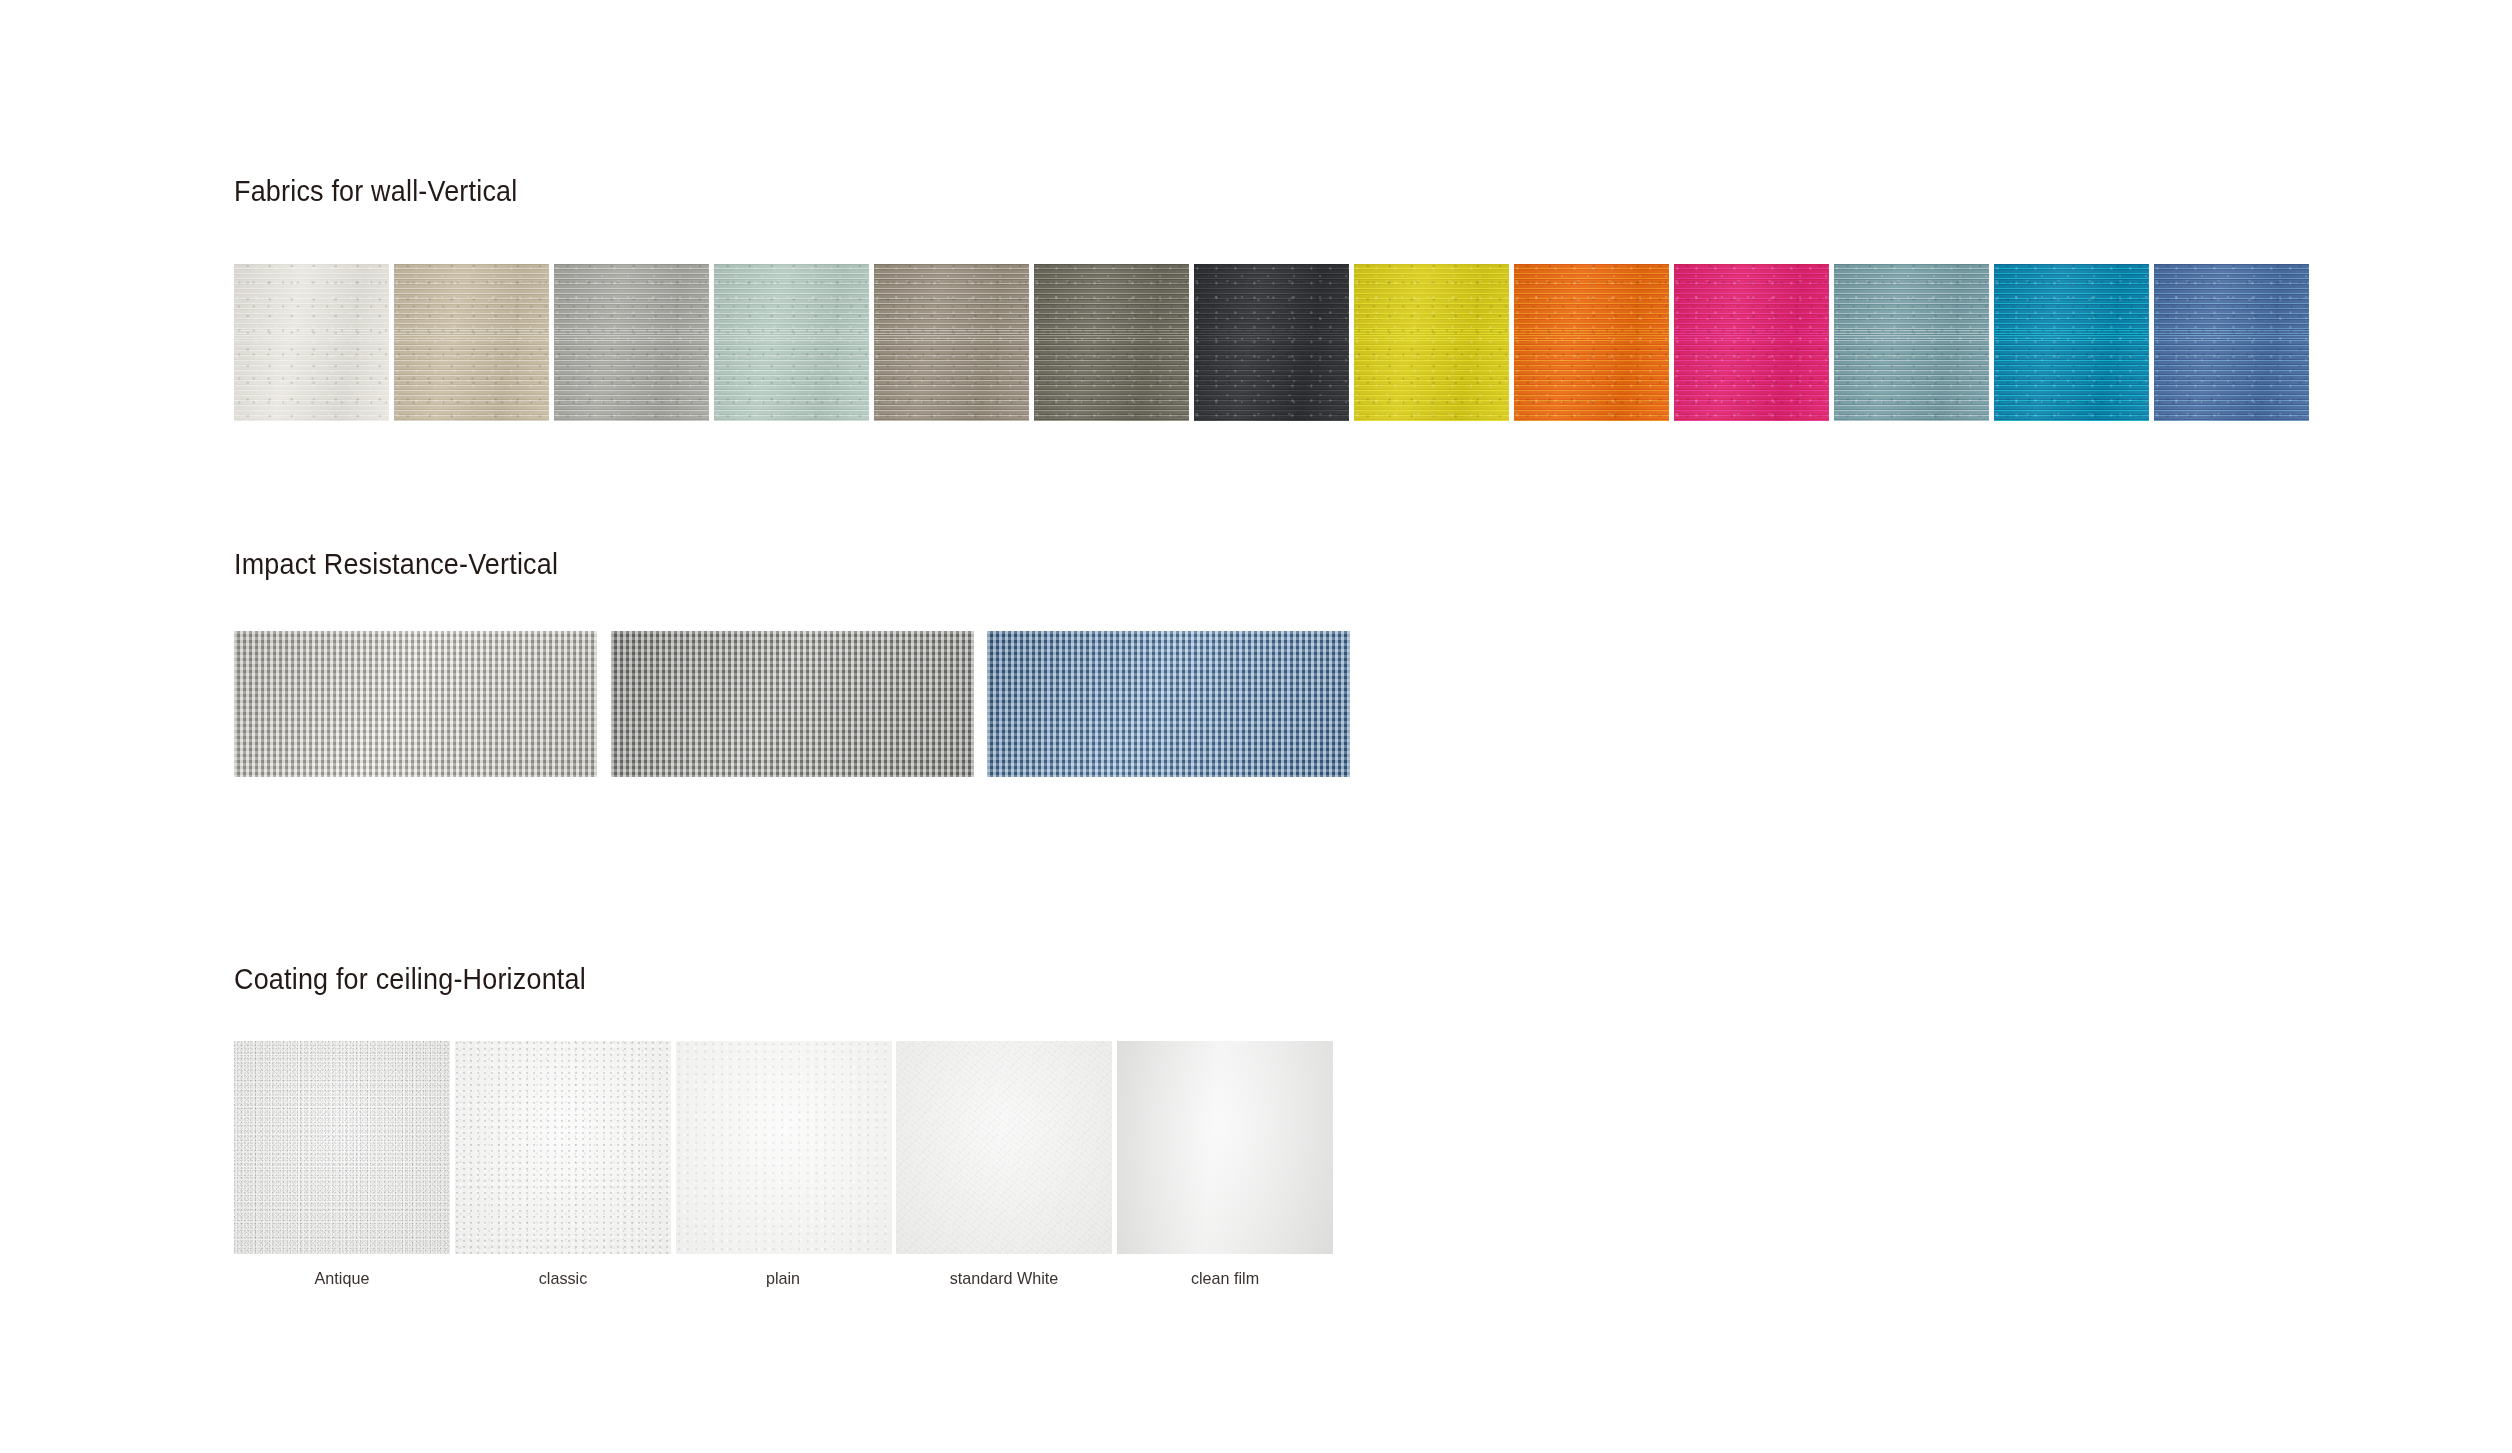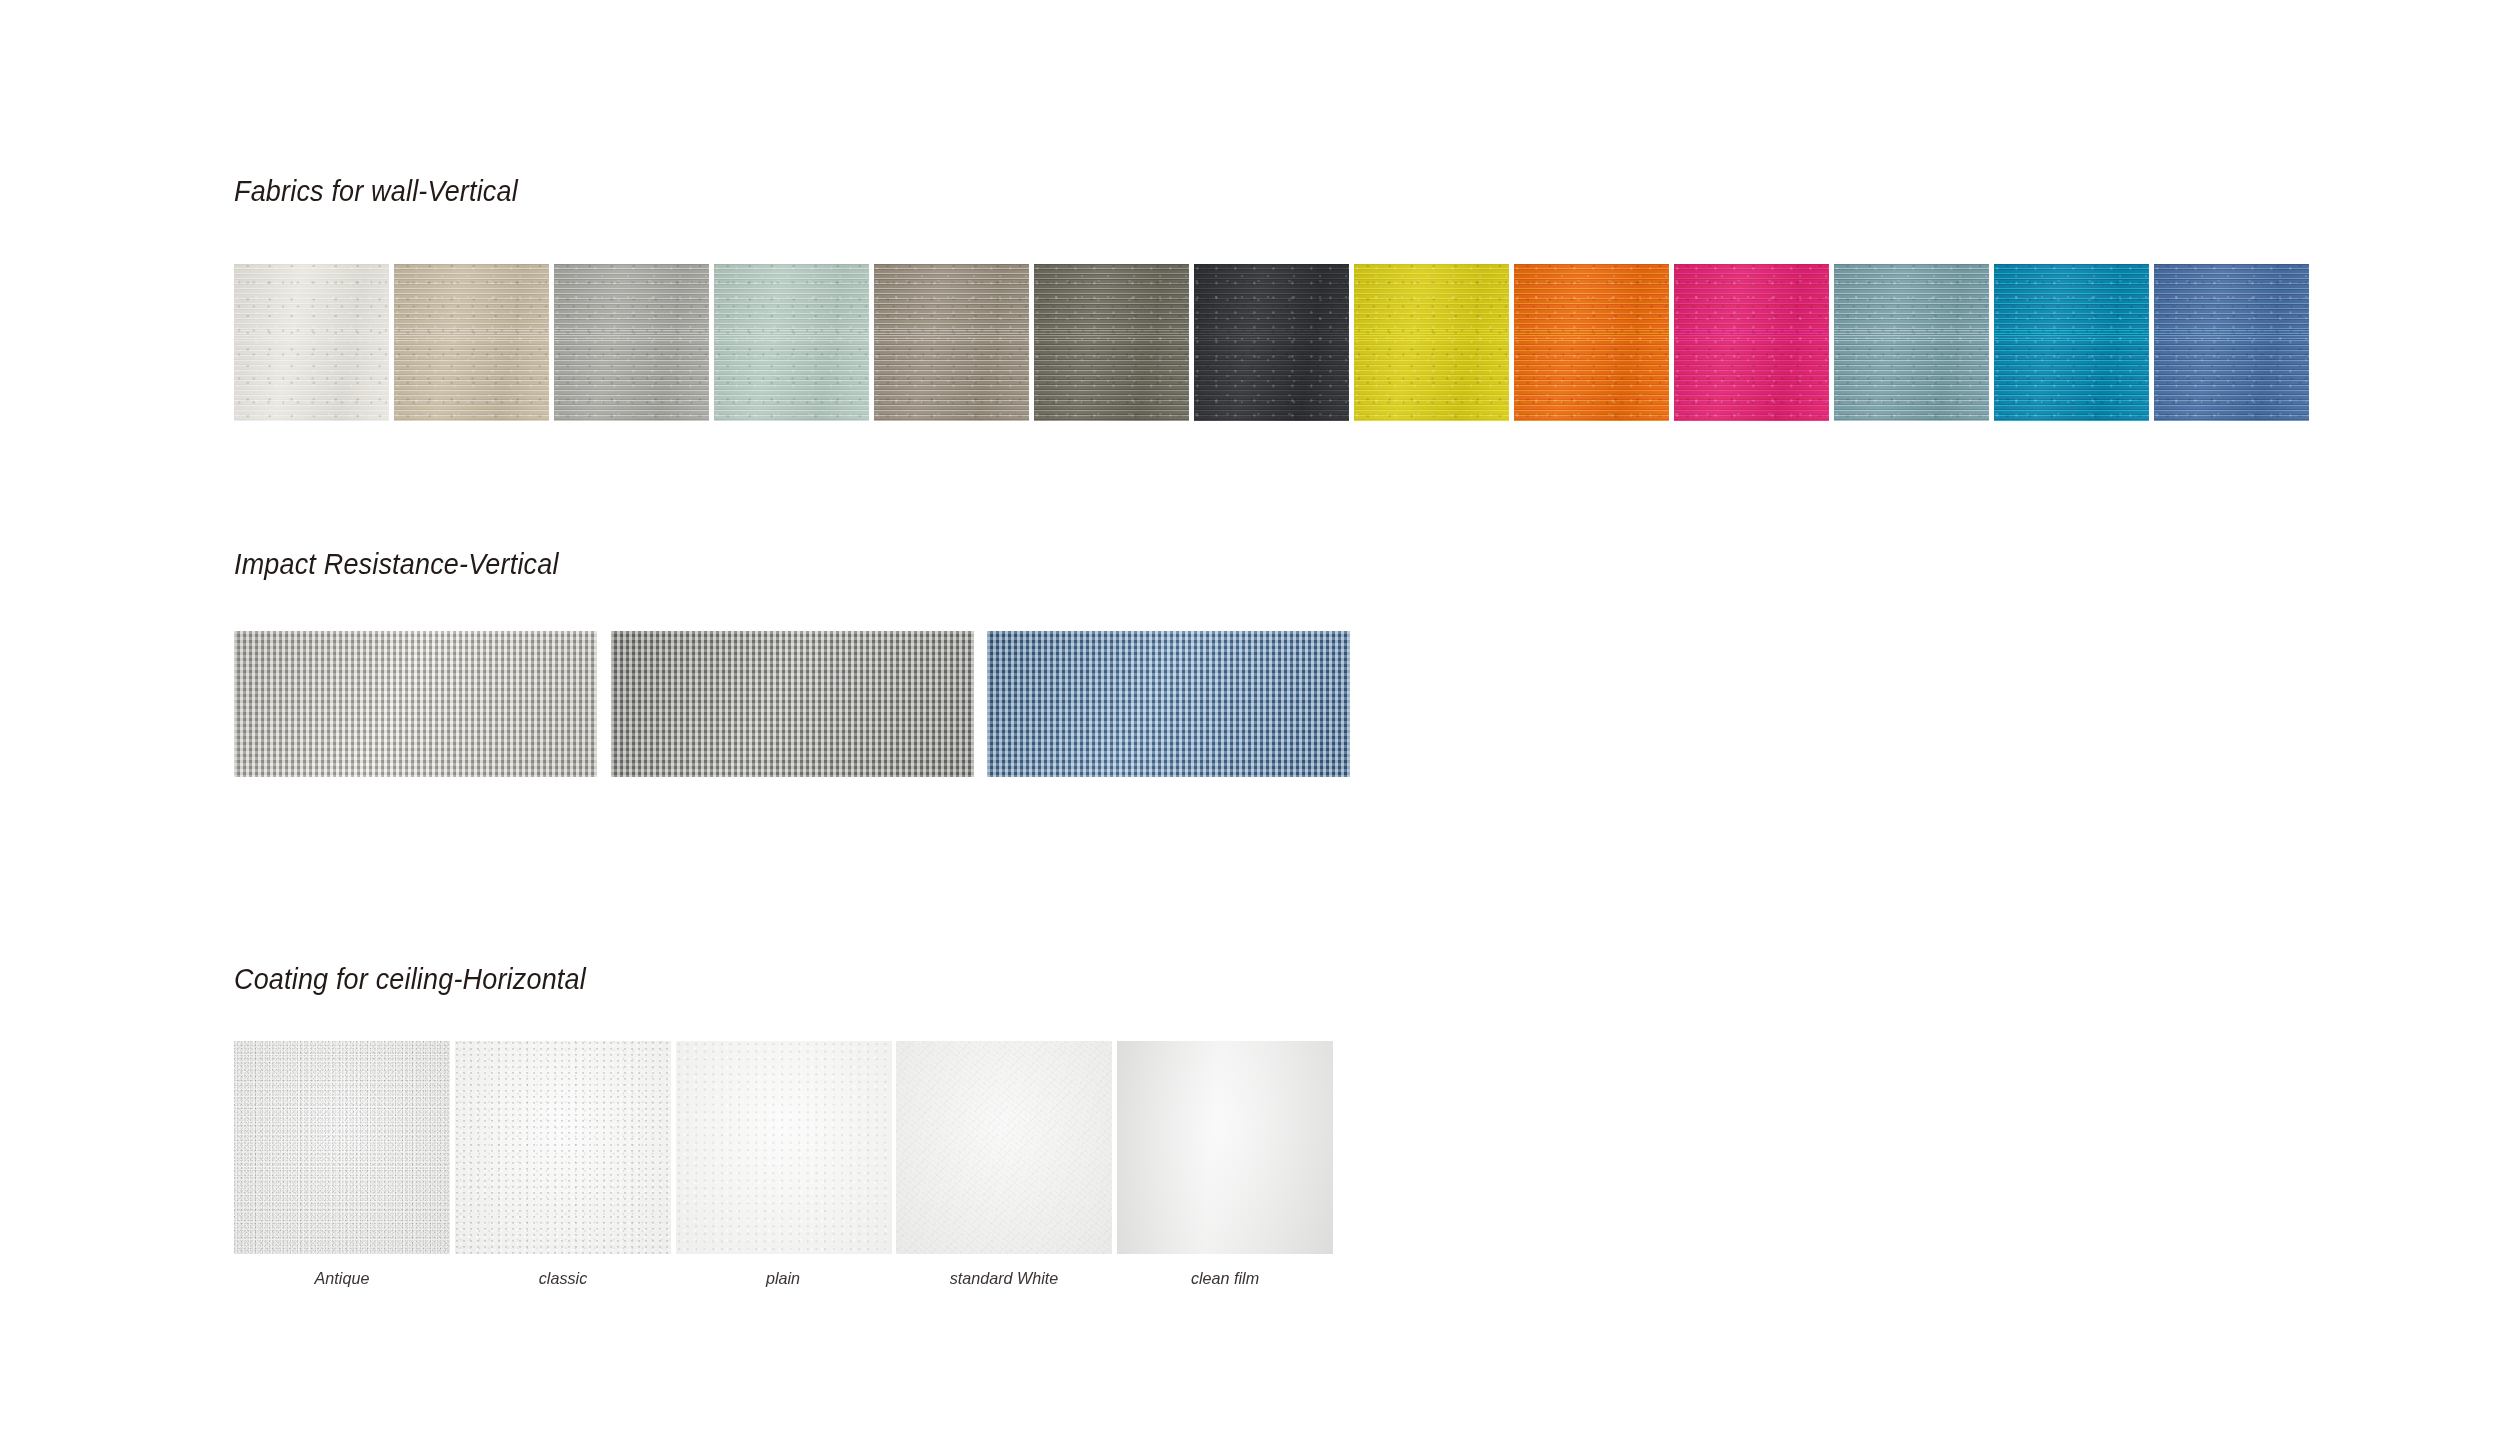--- a/index.html
+++ b/index.html
@@ -4,21 +4,21 @@
 <title>Material Finish Selection Board</title>
 <style>
   html,body{margin:0;padding:0;}
   body{
     width:2512px;height:1454px;
     background:#ffffff;
     font-family:"Liberation Sans", sans-serif;
     overflow:hidden;
     position:relative;
   }
-  .board{position:absolute;left:0;top:0;width:2512px;height:1454px;font-style:italic;}
+  .board{position:absolute;left:0;top:0;width:2512px;height:1454px;}
 
   
   .section-title{
     position:absolute;
     left:234px;
     font-size:29px;
     line-height:1;
     letter-spacing:0.2px;
     color:#231a17;
     font-weight:400;

